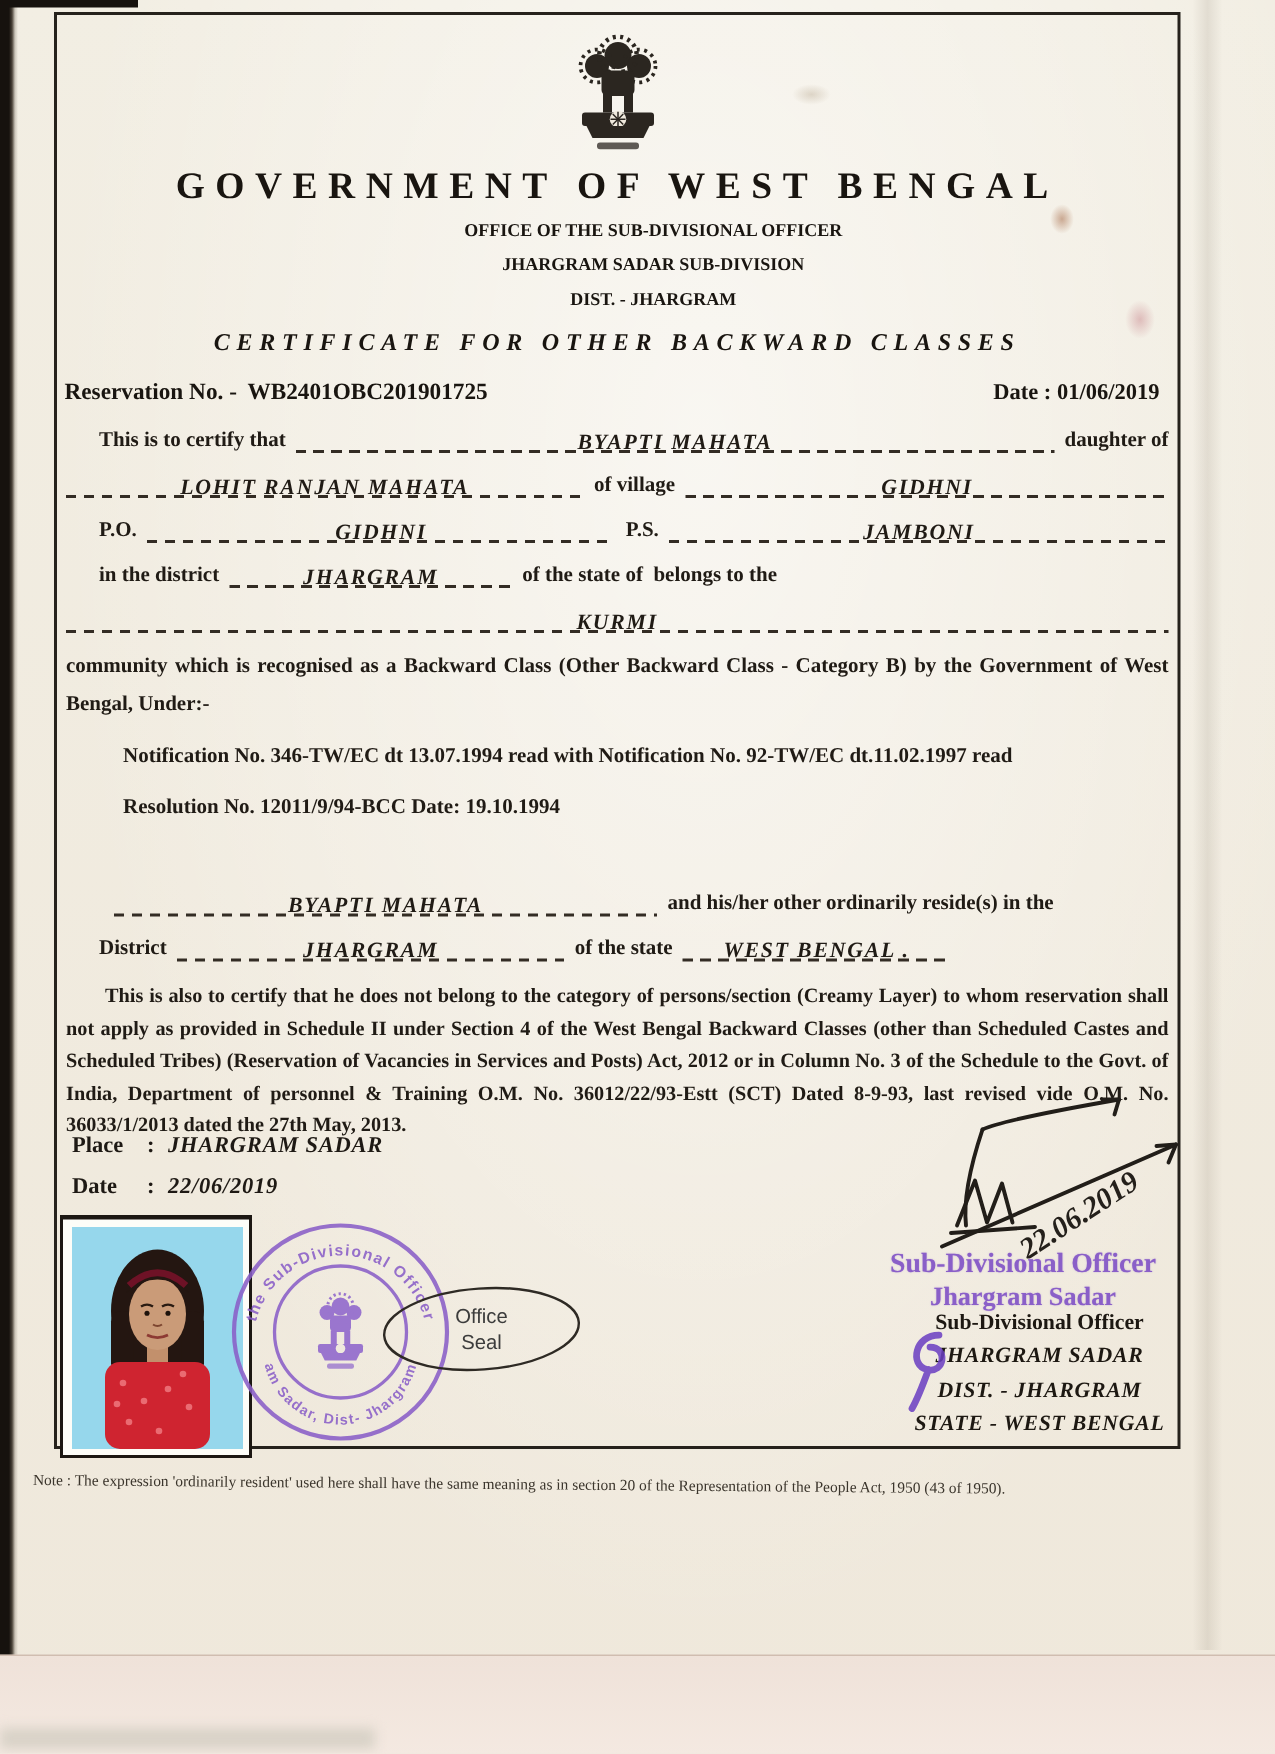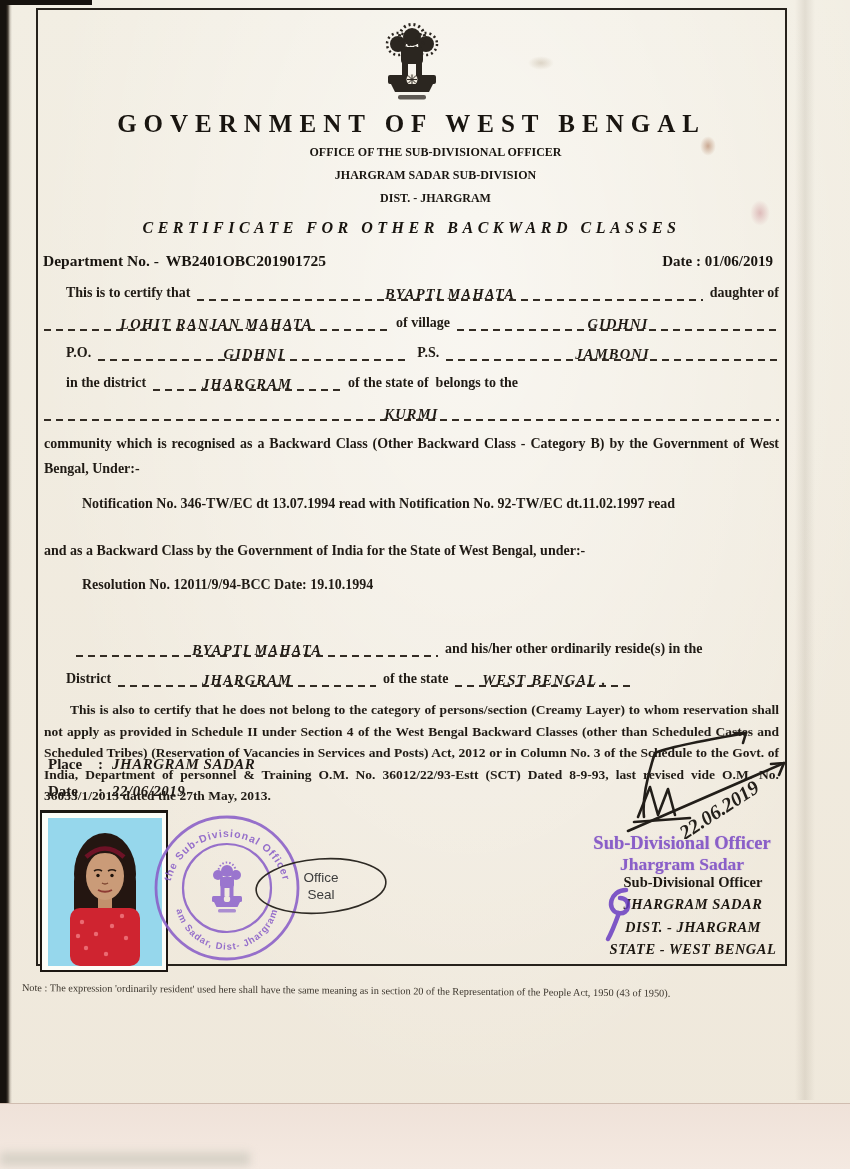--- a/index.html
+++ b/index.html
@@ -118,21 +118,21 @@
     </div>
 
     <div class="title">GOVERNMENT OF WEST BENGAL</div>
     <div class="office">OFFICE OF THE SUB-DIVISIONAL OFFICER</div>
     <div class="office">JHARGRAM SADAR SUB-DIVISION</div>
     <div class="office">DIST. - JHARGRAM</div>
     <div class="heading">CERTIFICATE FOR OTHER BACKWARD CLASSES</div>
 
     <div class="meta-row">
       <div class="meta-left">
-        <span>Department No. -</span>
+        <span>Reservation No. -</span>
         <span>WB2401OBC201901725</span>
       </div>
       <div class="meta-right">
         <span>Date :</span>
         <span>01/06/2019</span>
       </div>
     </div>
 
     <div class="bodytext">
 
@@ -161,21 +161,20 @@
         <span class="lbl">of the state of</span>
         <span class="lbl">belongs to the</span>
       </div>
 
       <div class="row">
         <span class="field grow"><span class="val">KURMI</span></span>
       </div>
 
       <p class="para">community which is recognised as a Backward Class (Other Backward Class - Category B) by the Government of West Bengal, Under:-</p>
       <p class="para note-line">Notification No. 346-TW/EC dt 13.07.1994 read with Notification No. 92-TW/EC dt.11.02.1997 read</p>
-      <p class="para gap-line">and as a Backward Class by the Government of India for the State of West Bengal, under:-</p>
       <p class="para res-line">Resolution No. 12011/9/94-BCC Date: 19.10.1994</p>
 
       <div class="row rowgap">
         <span class="field" style="flex:0 0 362px;margin-left:32px;"><span class="val">BYAPTI  MAHATA</span></span>
         <span class="lbl">and his/her other ordinarily reside(s) in the</span>
         <span class="grow"></span>
       </div>
 
       <div class="row">
         <span class="lbl ind">District</span>

